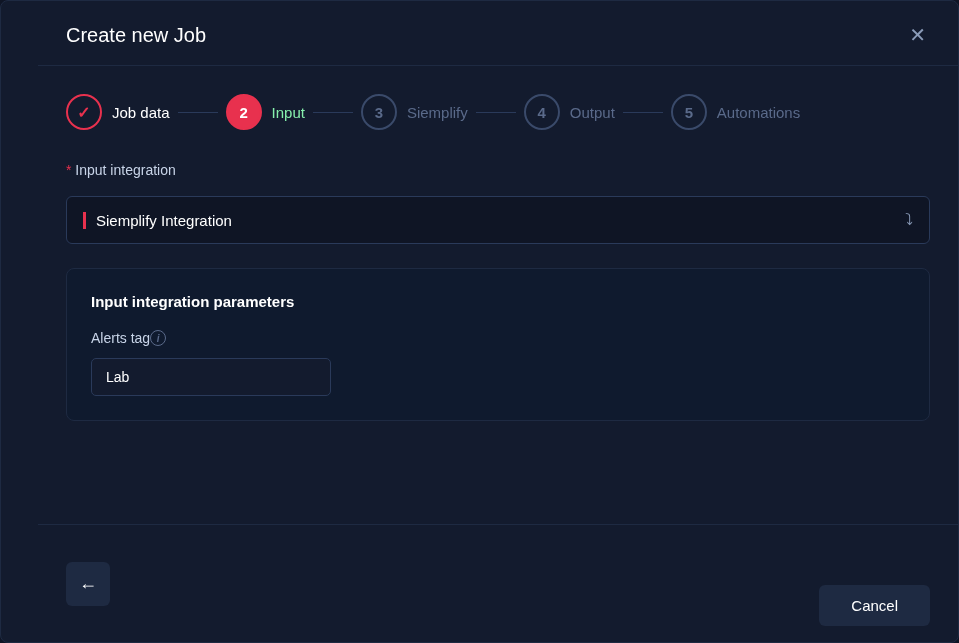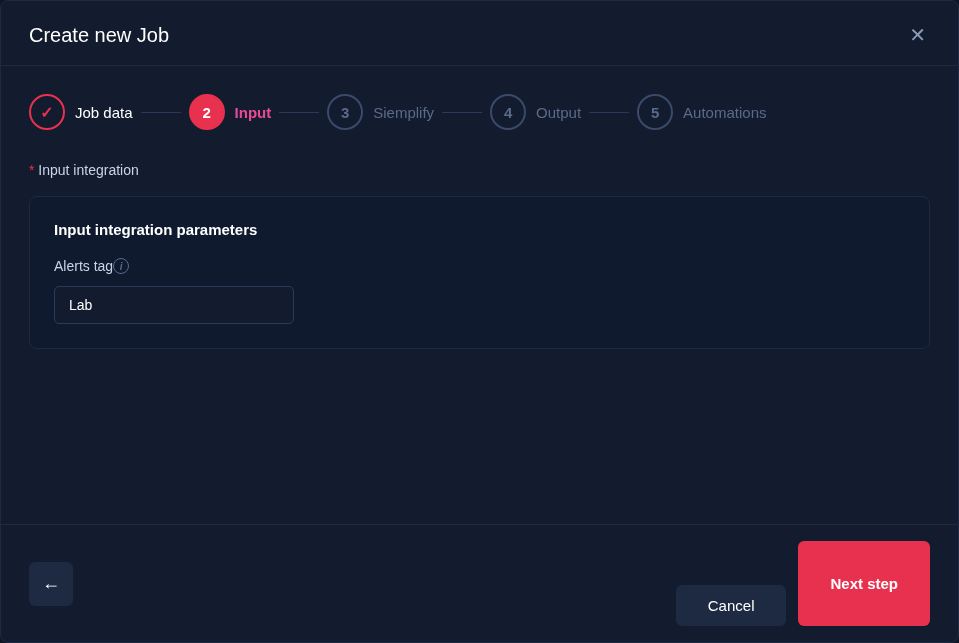--- a/index.html
+++ b/index.html
@@ -13,20 +13,21 @@
     }
     .modal {
       background: #131b2e;
       border: 1px solid #1e2a42;
       border-radius: 8px;
       width: 959px;
       min-height: 643px;
       position: relative;
       display: flex;
       flex-direction: column;
+      padding-left: 37px;
     }
     .modal-header {
       display: flex;
       align-items: center;
       justify-content: space-between;
       padding: 20px 28px 16px 28px;
       border-bottom: 1px solid #1e2a42;
     }
     .modal-title {
       color: #ffffff;
@@ -81,21 +82,21 @@
     .step-circle.inactive {
       background: transparent;
       border: 2px solid #3a4a6a;
       color: #5a6a8a;
     }
     .step-label {
       font-size: 15px;
       font-weight: 500;
     }
     .step-label.completed { color: #ffffff; }
-    .step-label.active { color: #ec4899; font-weight: bold; }
+    .step-label.active { color: #86efac; }
     .step-label.inactive { color: #5a6a8a; }
     .step-divider {
       width: 40px;
       height: 1px;
       background: #2a3a5a;
       margin: 0 8px;
       flex-shrink: 0;
     }
     
     .field-label {
@@ -276,35 +277,38 @@
           <span>5</span>
         </div>
         <span class="step-label inactive">Automations</span>
       </div>
     </div>
 
     <div class="field-label">
       <span style="color:#e8314e;">* </span><span style="color:#c8d4e8;">Input integration</span>
     </div>
 
+    <div class="dropdown">
+      <span class="dropdown-text">Siemplify Integration</span>
+      <span class="dropdown-arrow">⤵</span>
+    </div>
 
     <div class="params-box">
       <div class="params-title">Input integration parameters</div>
       <div class="param-label-row">
         <span class="param-label">Alerts tag</span>
         <div class="info-icon">
           <span>i</span>
         </div>
       </div>
       <input class="param-input" type="text" value="Lab" style="">
     </div>
   </div>
 
   <div class="modal-footer">
     <button class="back-btn">
       <span>←</span>
     </button>
     <div class="footer-right">
       <button class="cancel-btn">Cancel</button>
-      <button class="next-btn">Next step</button>
     </div>
   </div>
 </div>
 
 </body></html>

